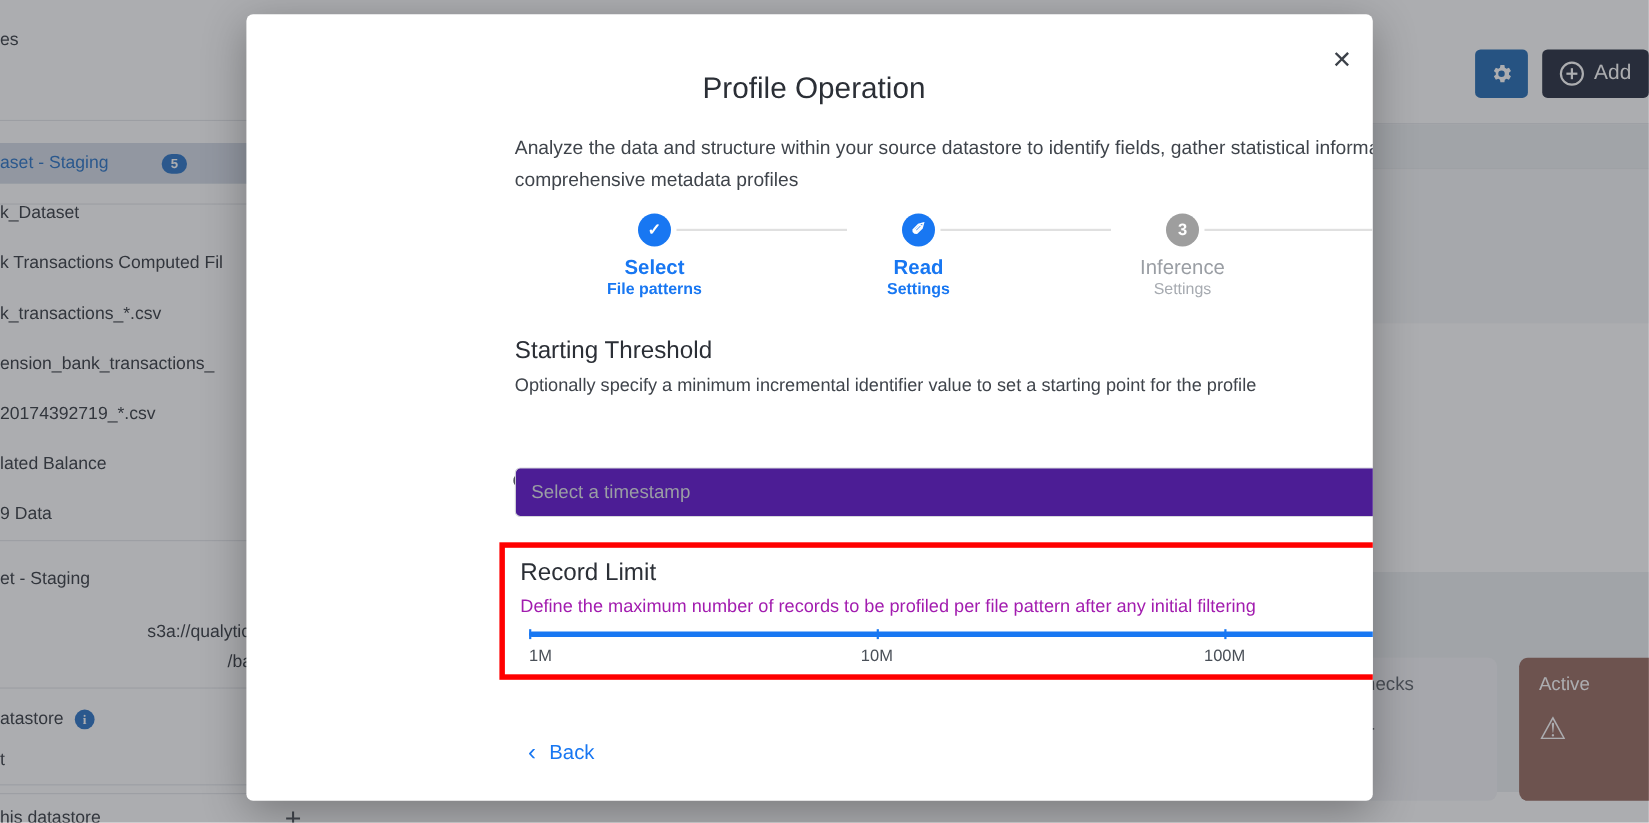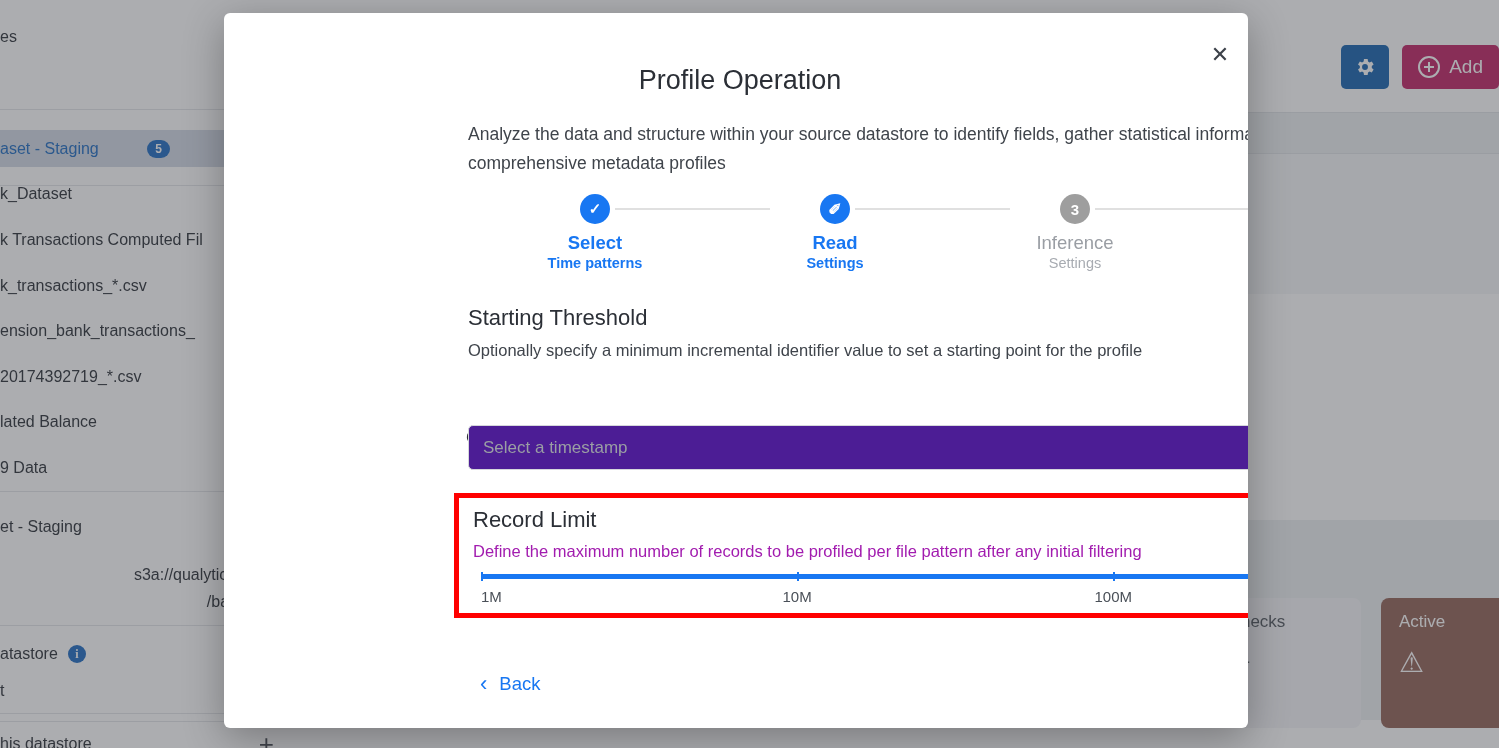--- a/index.html
+++ b/index.html
@@ -60,21 +60,21 @@
   .bg-topbar { position: absolute; left: 0; right: 0; top: 0; height: 112px; background: #fff; }
   .bg-btn-gear {
     position: absolute; right: 110px; top: 45px;
     width: 48px; height: 44px; border-radius: 5px;
     background: #0b5cab;
     display: flex; align-items: center; justify-content: center;
   }
   .bg-btn-add {
     position: absolute; right: 0px; top: 45px;
     height: 44px; min-width: 96px; border-radius: 5px;
-    background: #be185d; color: #fff;
+    background: #0f172a; color: #fff;
     display: flex; align-items: center; gap: 9px;
     padding: 0 16px; font-size: 19px;
   }
   .circ-plus {
     width: 22px; height: 22px; border-radius: 50%;
     border: 2px solid #fff; position: relative; flex: none;
   }
   .circ-plus::before, .circ-plus::after {
     content:""; position:absolute; background:#fff;
   }
@@ -334,21 +334,21 @@
     <div class="modal-subtitle">Analyze the data and structure within your source datastore to identify fields, gather statistical information, and build comprehensive metadata profiles</div>
 
     <div class="stepper">
       <div class="connector" style="left:135px; width:155px;"></div>
       <div class="connector" style="left:375px; width:155px;"></div>
       <div class="connector" style="left:615px; width:155px;"></div>
 
       <div class="step on" style="left:25px;">
         <div class="bubble done">✓</div>
         <div class="l1">Select</div>
-        <div class="l2">Time patterns</div>
+        <div class="l2">File patterns</div>
       </div>
 
       <div class="step on" style="left:265px;">
         <div class="bubble active">
           <span class="pencil-glyph">✐</span>
         </div>
         <div class="l1">Read</div>
         <div class="l2">Settings</div>
       </div>
 

